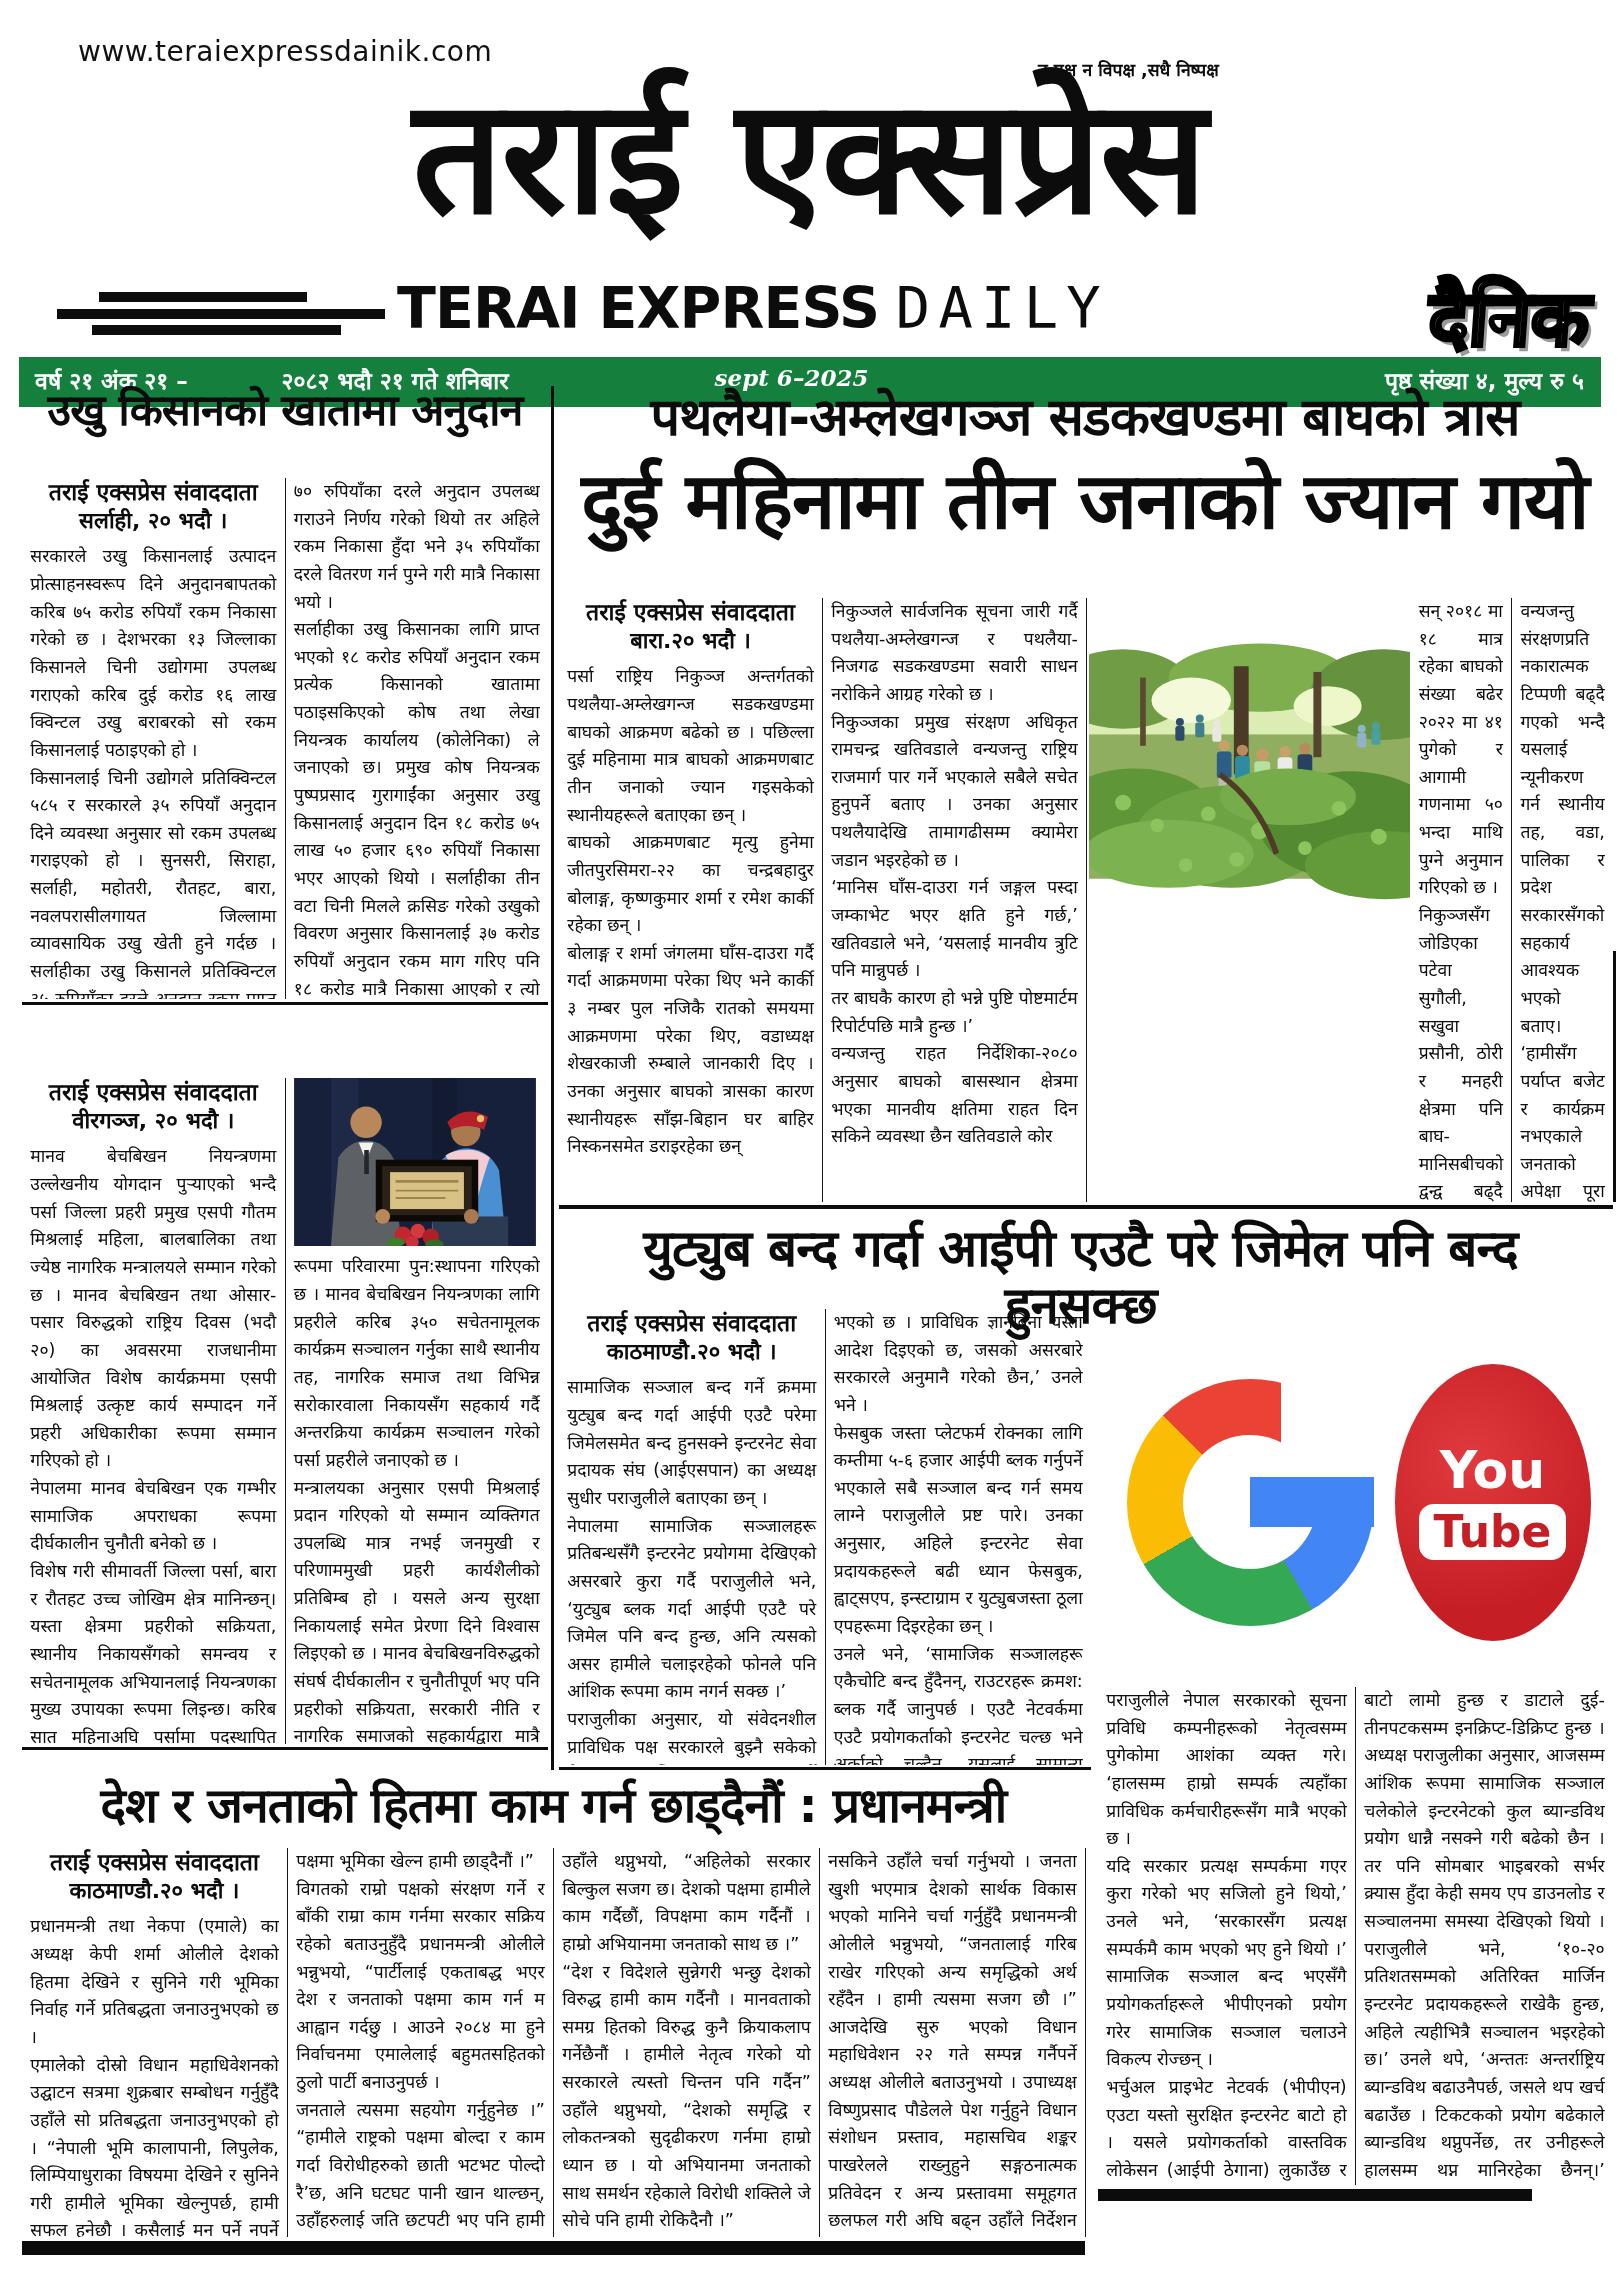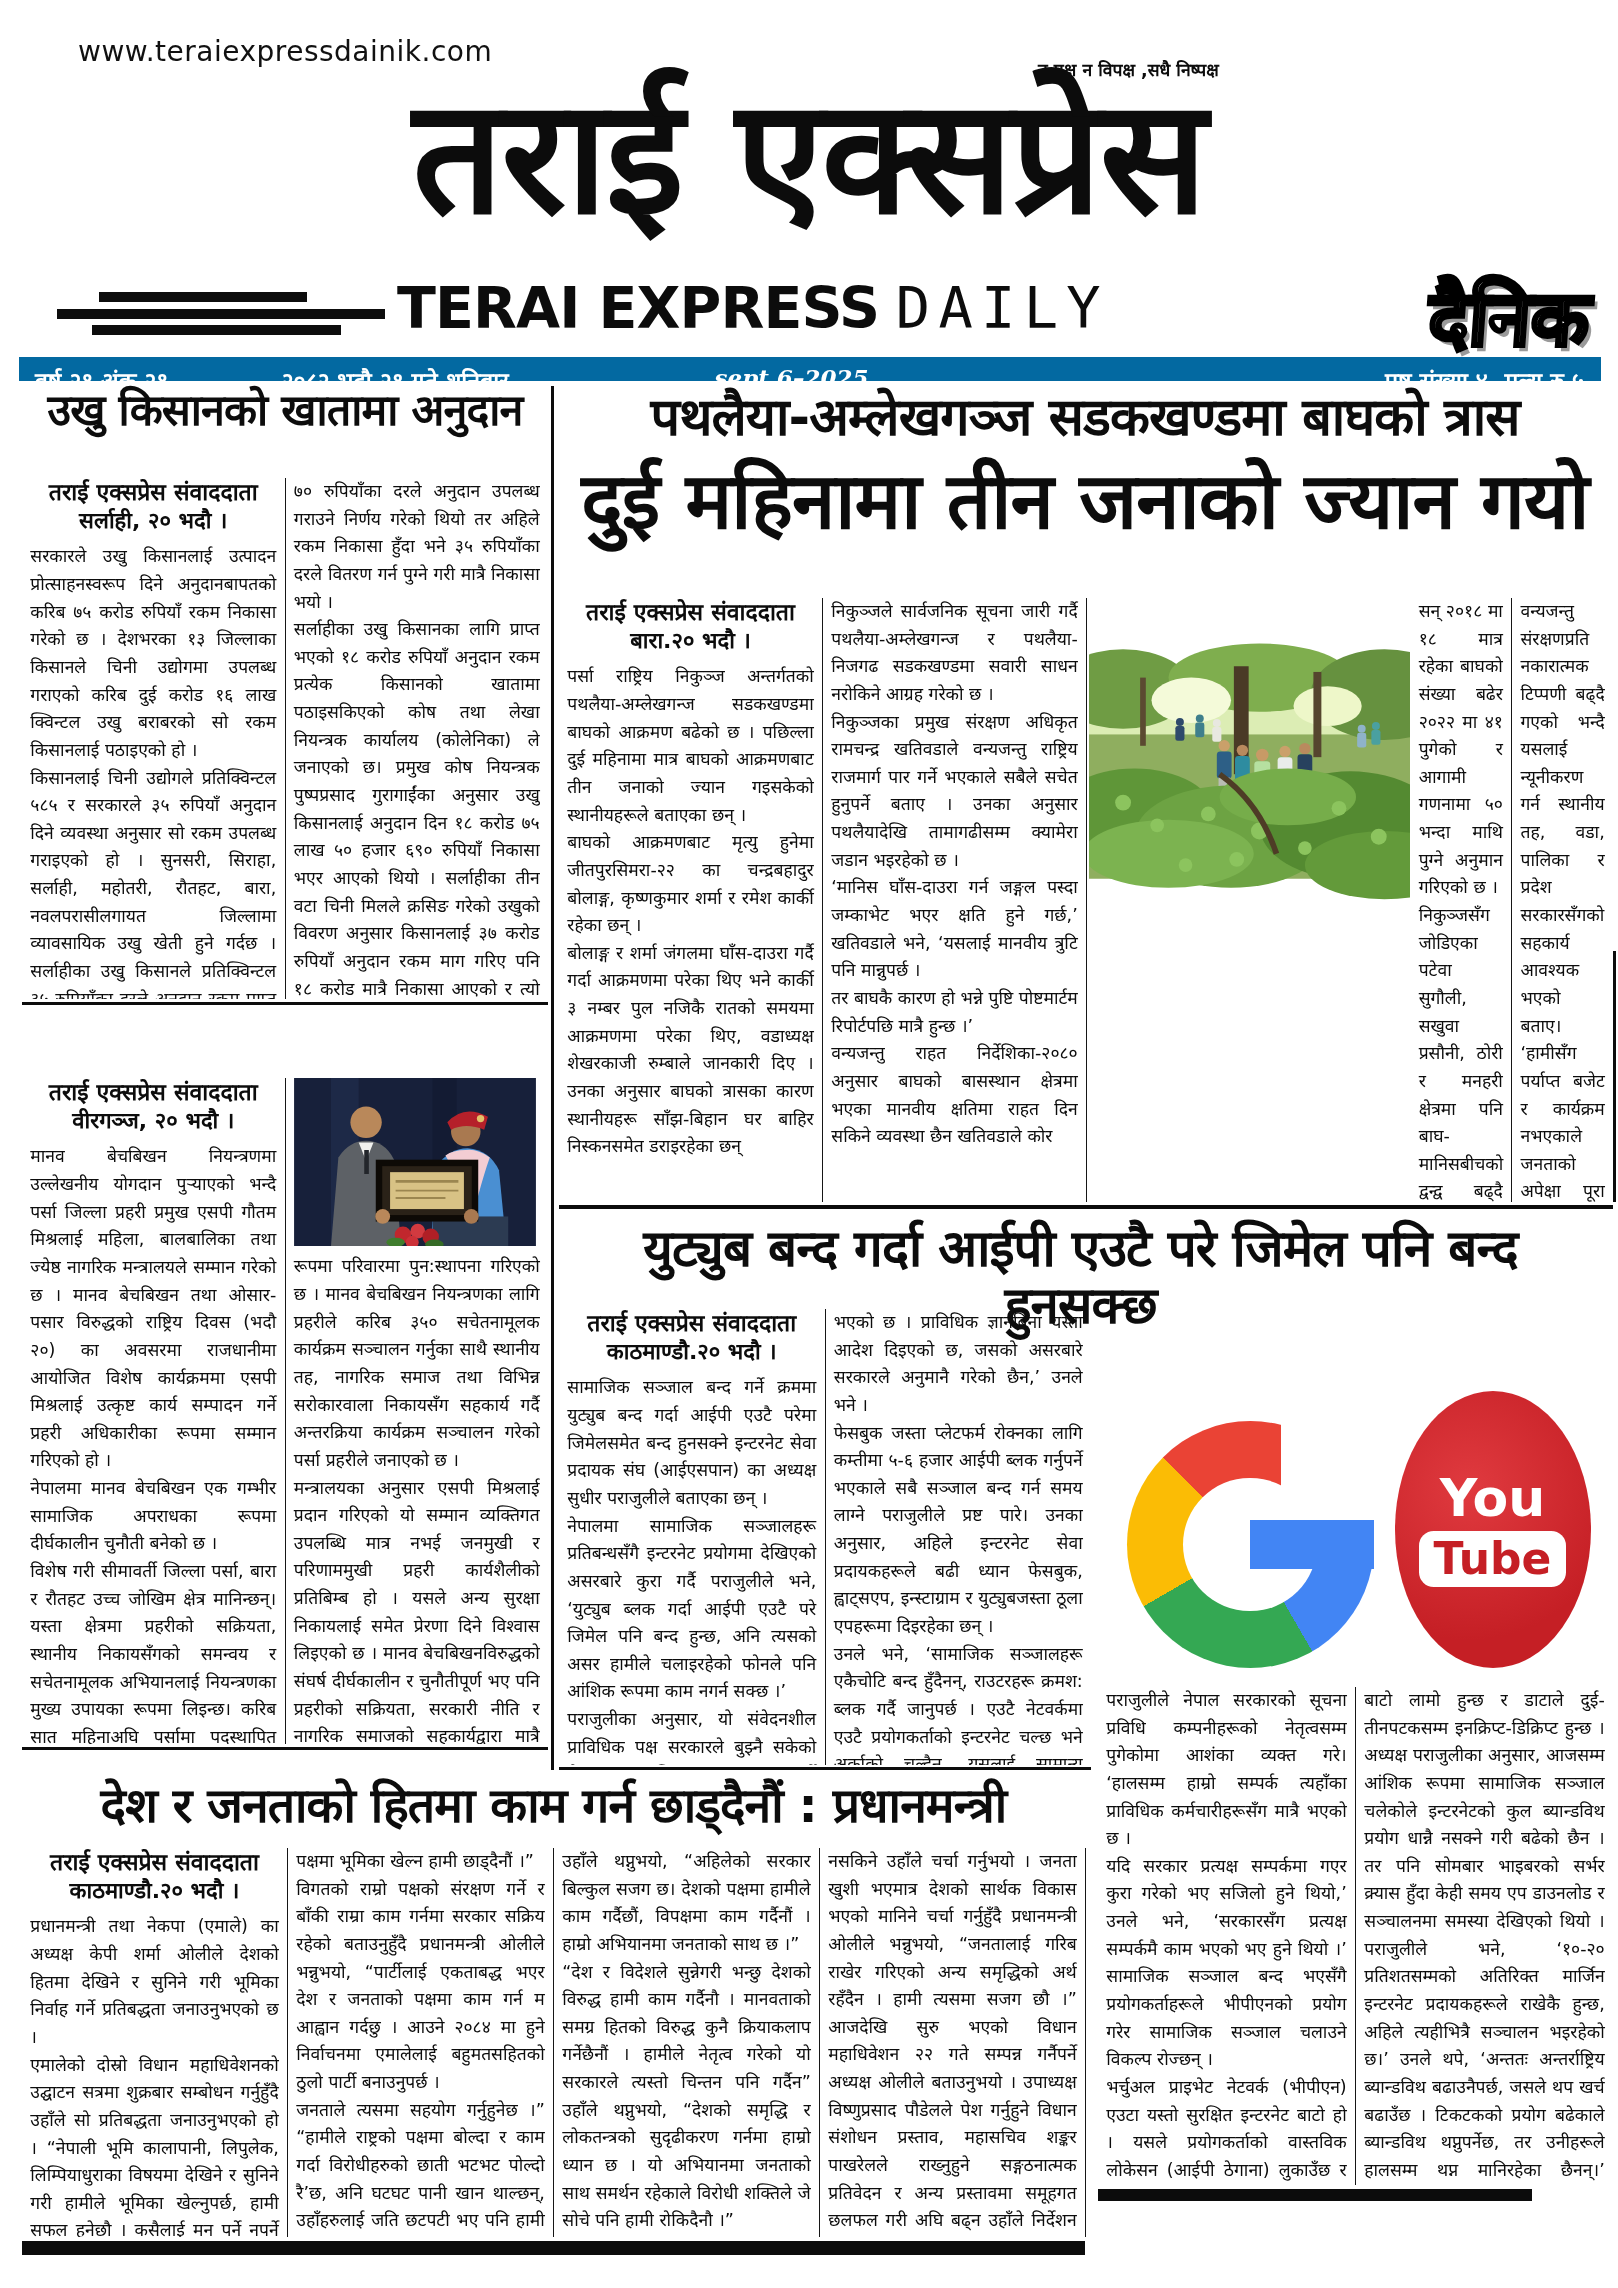--- a/index.html
+++ b/index.html
@@ -10,21 +10,21 @@
   
   .website{font-size:28px;letter-spacing:0.5px;color:#111;}
   .tagline{font-size:17.5px;font-weight:bold;}
   .masthead-dev{width:1504px;text-align:center;font-size:159px;font-weight:bold;line-height:1.42;
                 letter-spacing:-1.8px;white-space:nowrap;}
   .bars i{display:block;background:#0d0d0d;height:10px;margin-bottom:6.5px;}
   .mast-en{font-size:57px;font-weight:800;letter-spacing:-0.9px;white-space:nowrap;}
   .mast-en .daily{font-weight:500;letter-spacing:8.3px;margin-left:16.6px;font-family:"DejaVu Sans Mono","Liberation Mono",monospace;}
   .dainik{font-size:76px;font-weight:bold;color:#fff;-webkit-text-stroke:3.7px #000;
           text-shadow:4.6px 4.6px 0 #9a9a9a;transform:skewX(-4deg);}
-  .datebar{width:1582px;height:24px;background:#0369a1;color:#fff;font-weight:bold;font-size:23px;}
+  .datebar{width:1582px;height:50px;background:#15803d;color:#fff;font-weight:bold;font-size:23px;}
   .datebar span{position:absolute;top:6.5px;white-space:nowrap;}
   .db-issue{left:16.6px;}
   .db-nep{left:263px;}
   .db-eng{left:44%;font-style:italic;font-family:"DejaVu Serif","Liberation Serif",serif;font-weight:600;}
   .db-right{right:16.6px;}
 
   
   .hrule{background:#0c0c0c;}
   .vrule{background:#0c0c0c;}
 
@@ -33,21 +33,21 @@
   .byline{text-align:center;font-weight:bold;font-size:23px;line-height:1.25;margin-bottom:9.2px;}
   .byline .dl{display:block;font-size:22px;}
   .cols{display:flex;align-items:stretch;}
   .col{flex:1;padding:0 8.3px;overflow:hidden;}
   .col+.col{border-left:1.8px solid #161616;}
   .bt{font-size:17.5px;line-height:1.58;text-align:justify;white-space:pre-line;word-break:normal;}
   .right-half{border-left:1.8px solid #161616;display:flex;flex-direction:row;}
   .photo{display:block;}
 
   
-  .logo-row{display:flex;align-items:flex-end;justify-content:center;gap:21px;}
+  .logo-row{display:flex;align-items:center;justify-content:center;gap:21px;}
   .g-logo{position:relative;width:247px;height:247px;border-radius:50%;
     background:conic-gradient(from 0deg,#ea4335 0 45deg,#ffffff 45deg 90deg,#4285f4 90deg 150deg,
                #34a853 150deg 240deg,#fbbc05 240deg 315deg,#ea4335 315deg 360deg);}
   .g-logo::before{content:"";position:absolute;inset:23%;background:#fff;border-radius:50%;}
   .g-bar{position:absolute;right:0;top:40%;width:50%;height:20%;background:#4285f4;}
   .g-notch{position:absolute;right:-1.8px;top:-1.8px;width:38%;height:40%;background:#fff;}
   .yt-logo{width:196px;height:277px;background:radial-gradient(circle at 38% 35%,#e03a3f,#c51f25 70%);
     border-radius:50%;display:flex;flex-direction:column;align-items:center;justify-content:center;}
   .yt-you{color:#fff;font-weight:800;font-size:52px;line-height:1;margin-bottom:7.4px;font-family:"DejaVu Sans",sans-serif;}
   .yt-tube-box{background:#fff;border-radius:14.8px;padding:3.7px 14.8px;}

